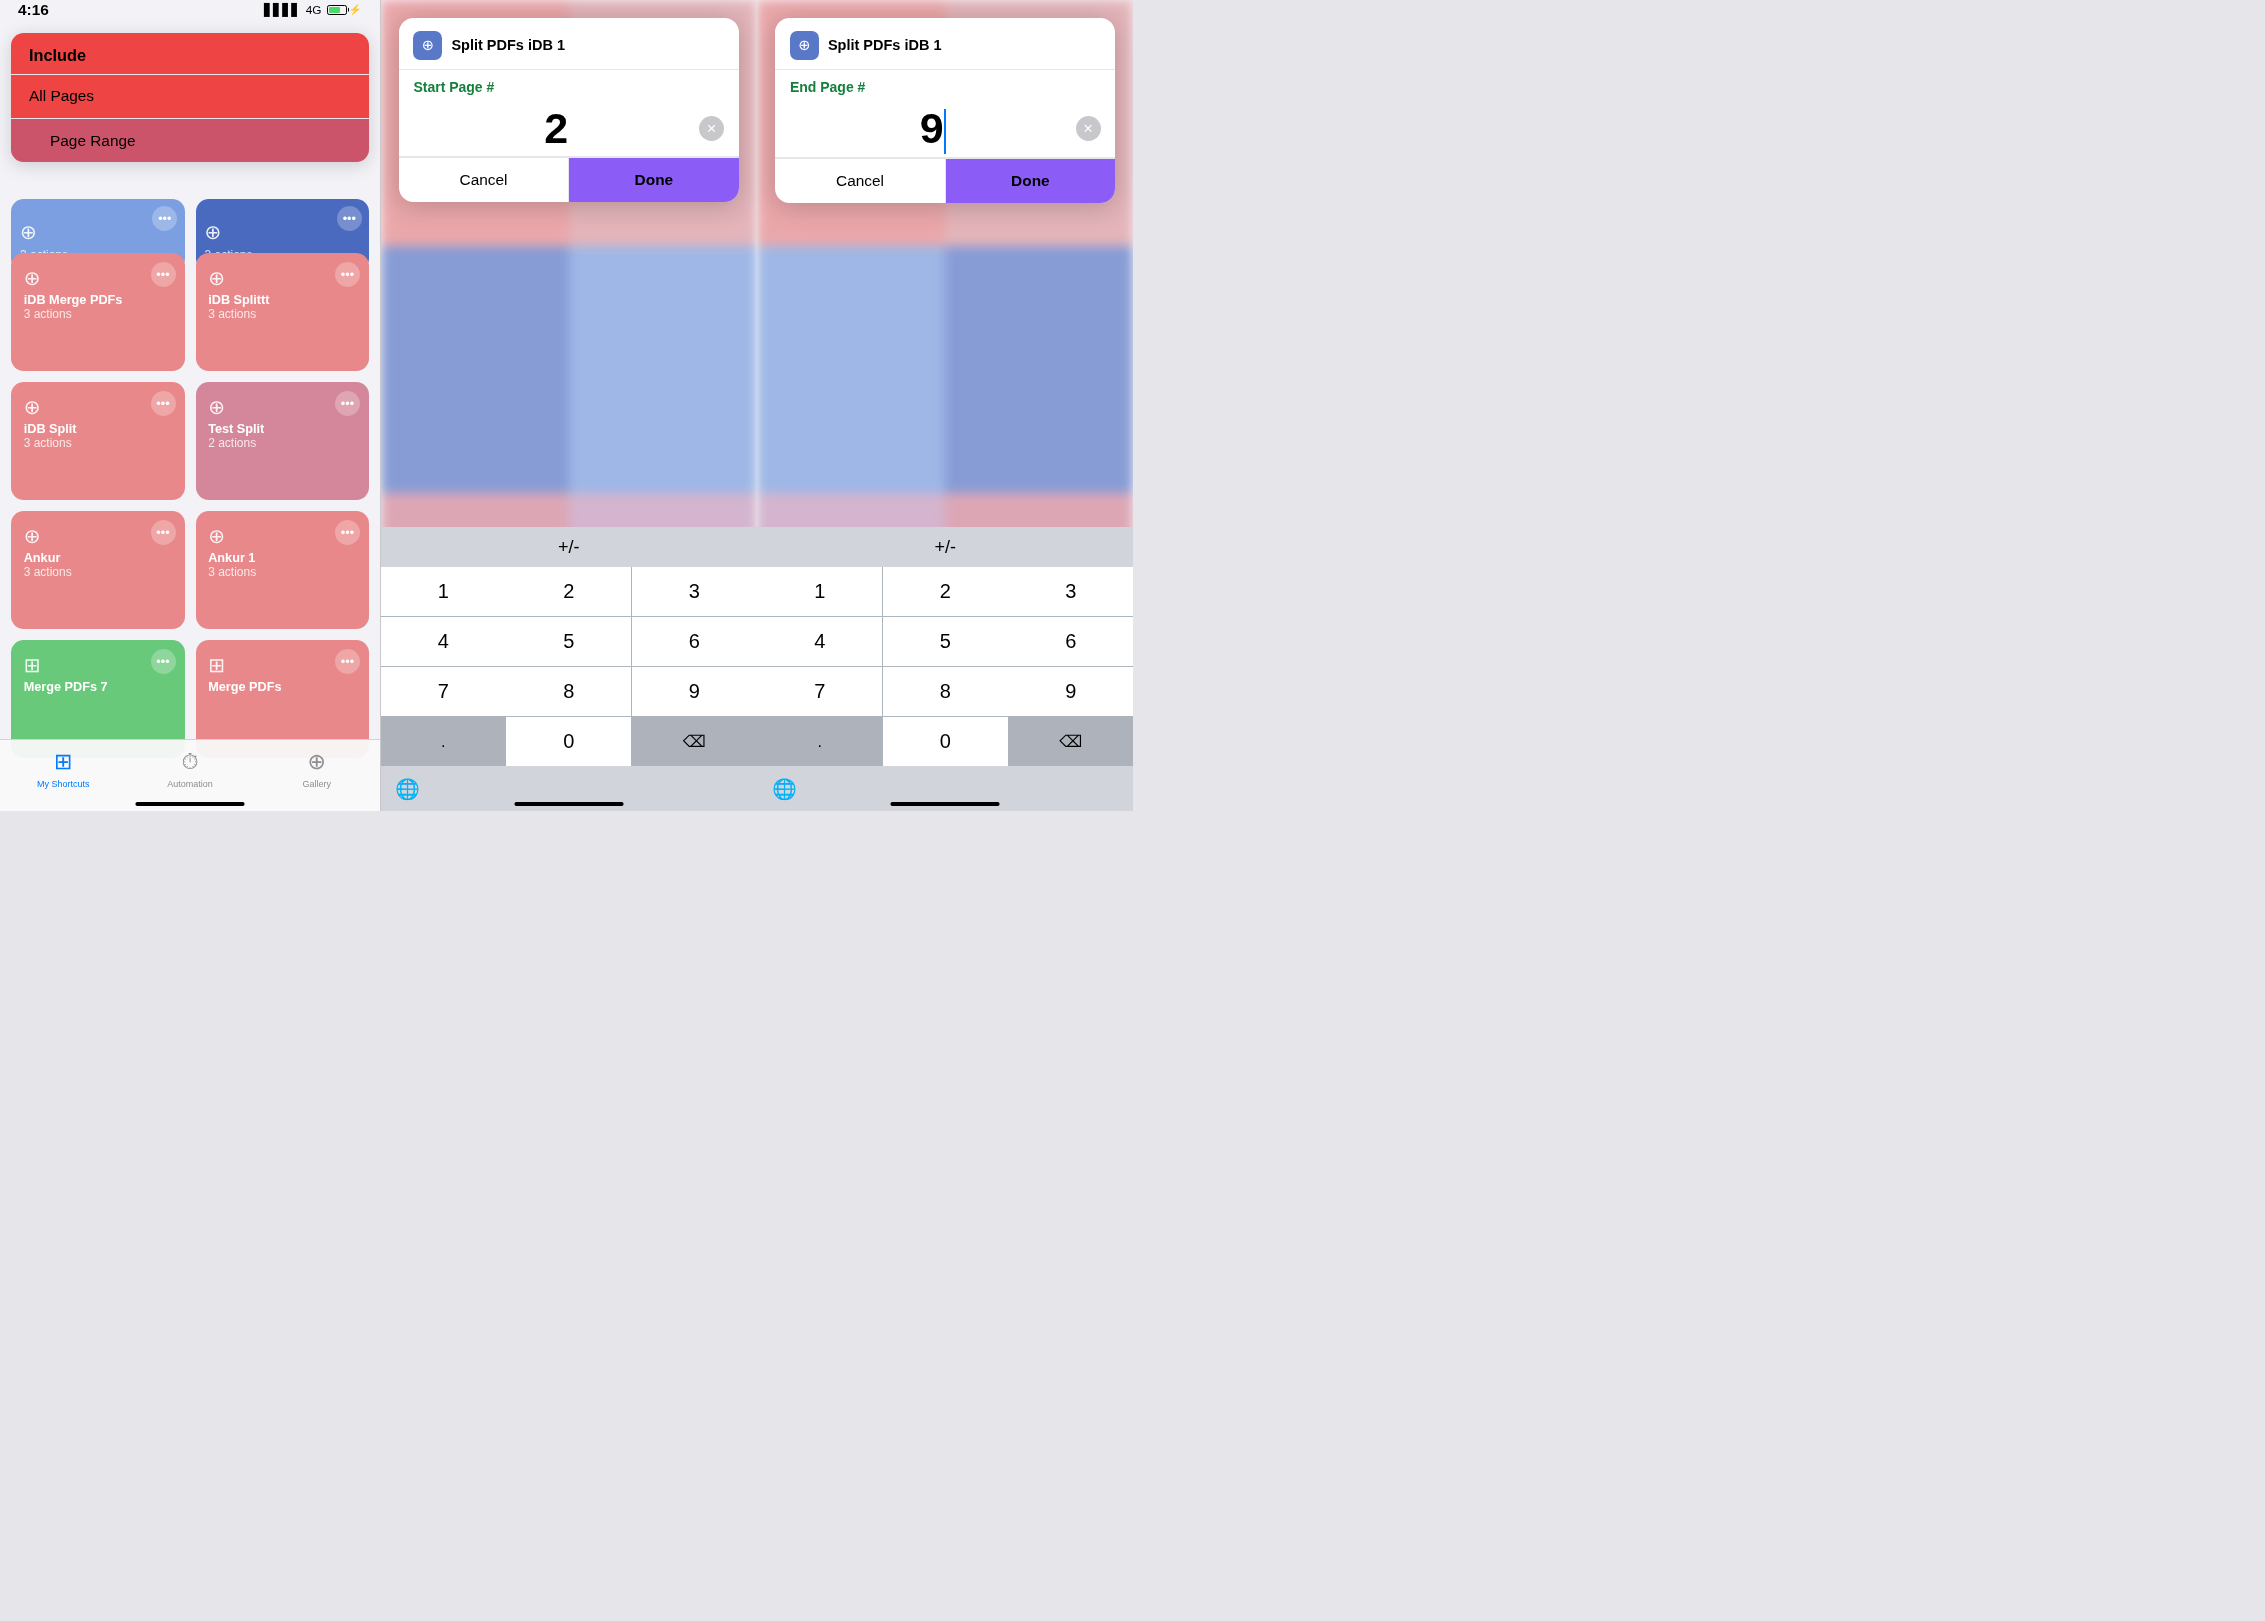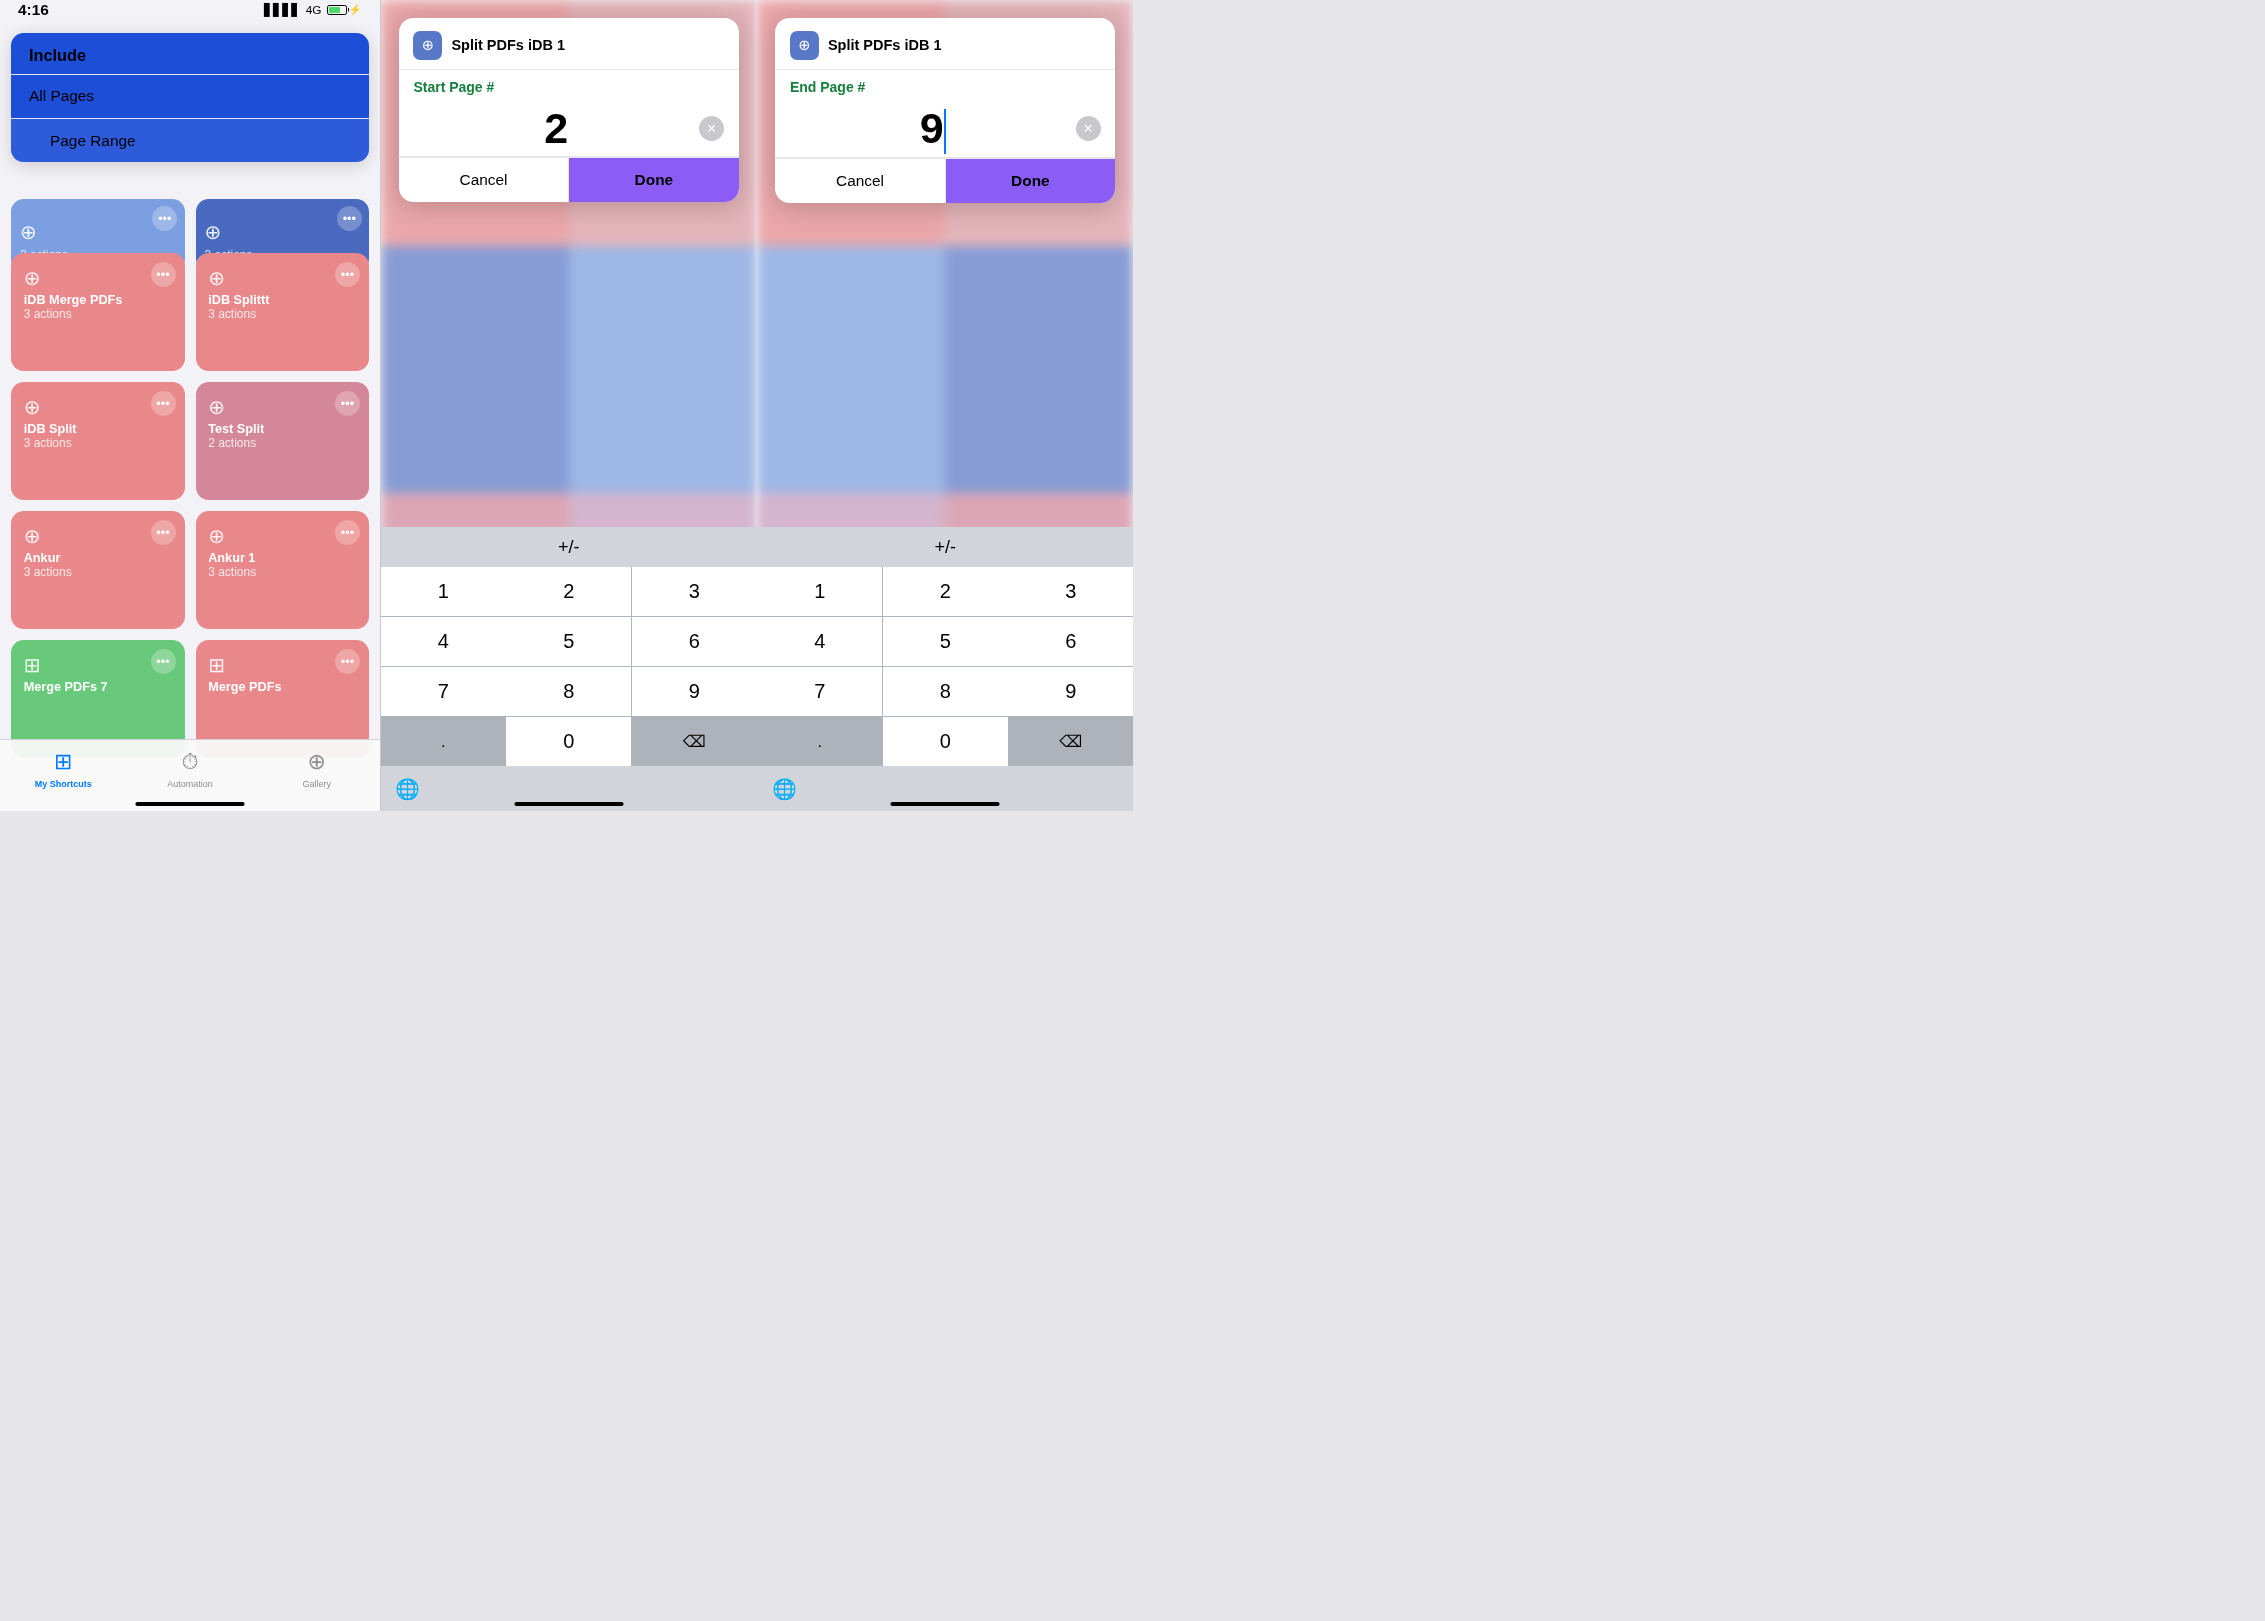--- a/index.html
+++ b/index.html
@@ -73,21 +73,21 @@
       background: #4cd964;
       border-radius: 0.9px;
     }
 
     
     .include-dropdown {
       position: absolute;
       top: 33px;
       left: 11px;
       right: 11px;
-      background: #1d4ed8;
+      background: #ef4444;
       border-radius: 12.7px;
       box-shadow: 0 3.6px 18px rgba(0,0,0,0.15);
       z-index: 10;
       overflow: hidden;
     }
     .dropdown-header {
       padding: 12.7px 18px 9px;
       border-bottom: 0.9px solid #e5e5ea;
     }
     .dropdown-title {
@@ -509,21 +509,21 @@
       <div>
         <div class="card-icon">⊞</div>
         <div class="card-name">Merge PDFs</div>
       </div>
     </div>
   </div>
 
   <div class="tab-bar">
     <div class="tab-item active">
       <span class="tab-icon" style="color:#007aff;">⊞</span>
-      <span class="tab-label" style="color:#007aff;font-weight:bold;">My Shortcuts</span>
+      <span class="tab-label" style="color:#007aff;">My Shortcuts</span>
     </div>
     <div class="tab-item">
       <span class="tab-icon" style="color:#8e8e93;">⏱</span>
       <span class="tab-label">Automation</span>
     </div>
     <div class="tab-item">
       <span class="tab-icon" style="color:#8e8e93;">⊕</span>
       <span class="tab-label">Gallery</span>
     </div>
   </div>

